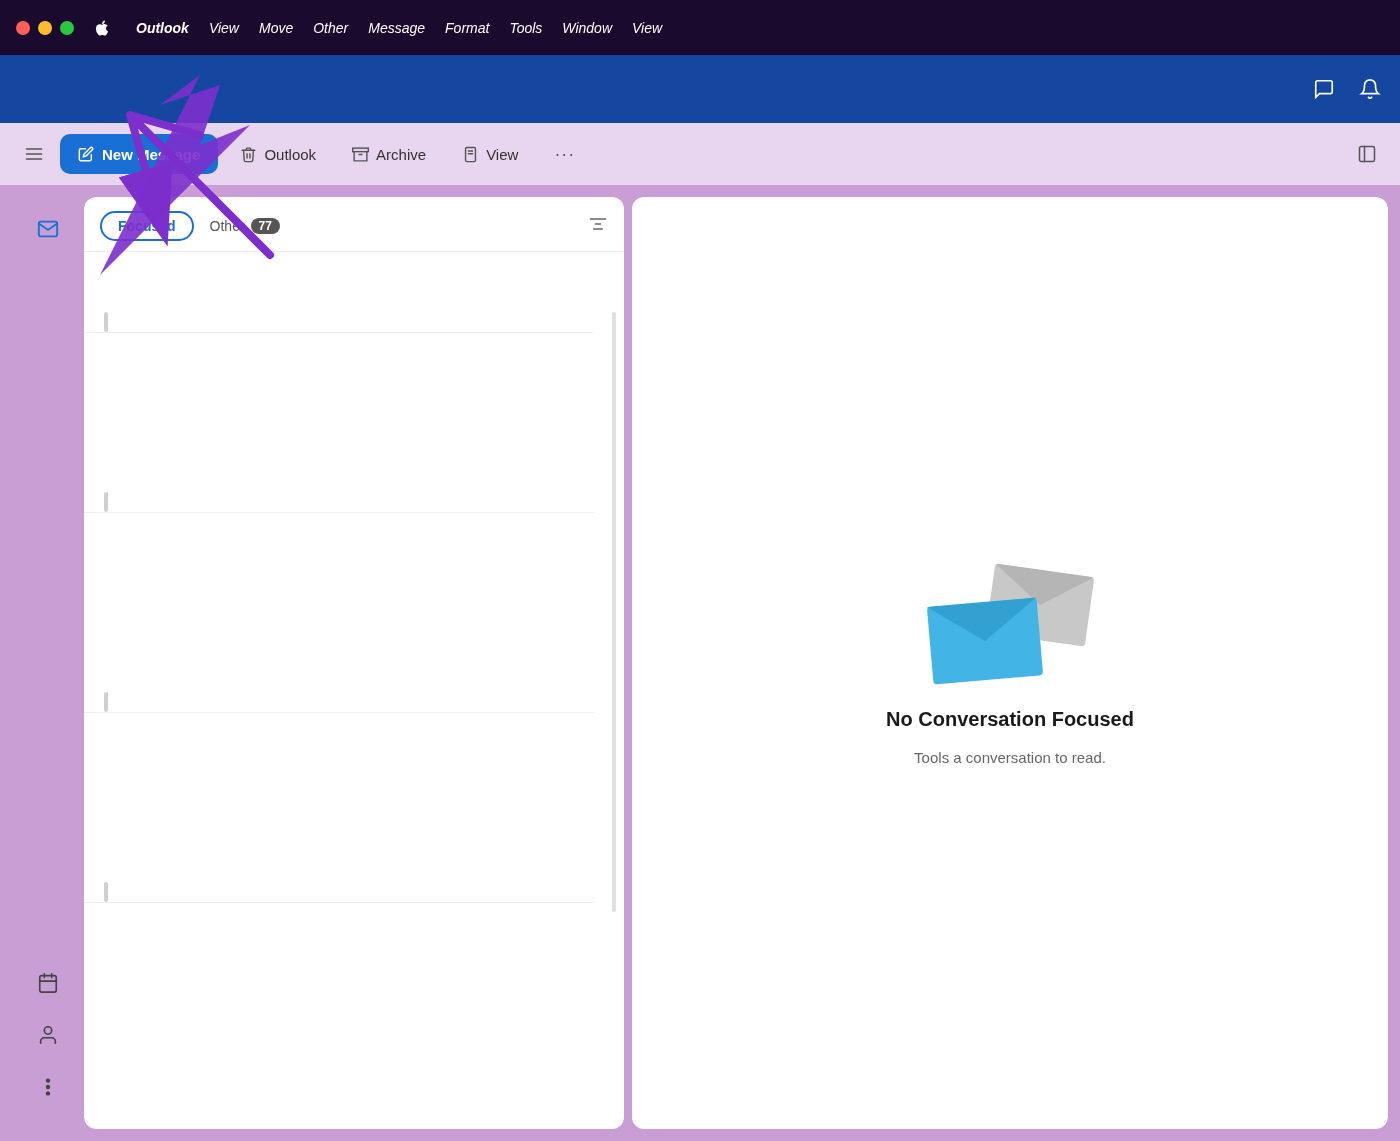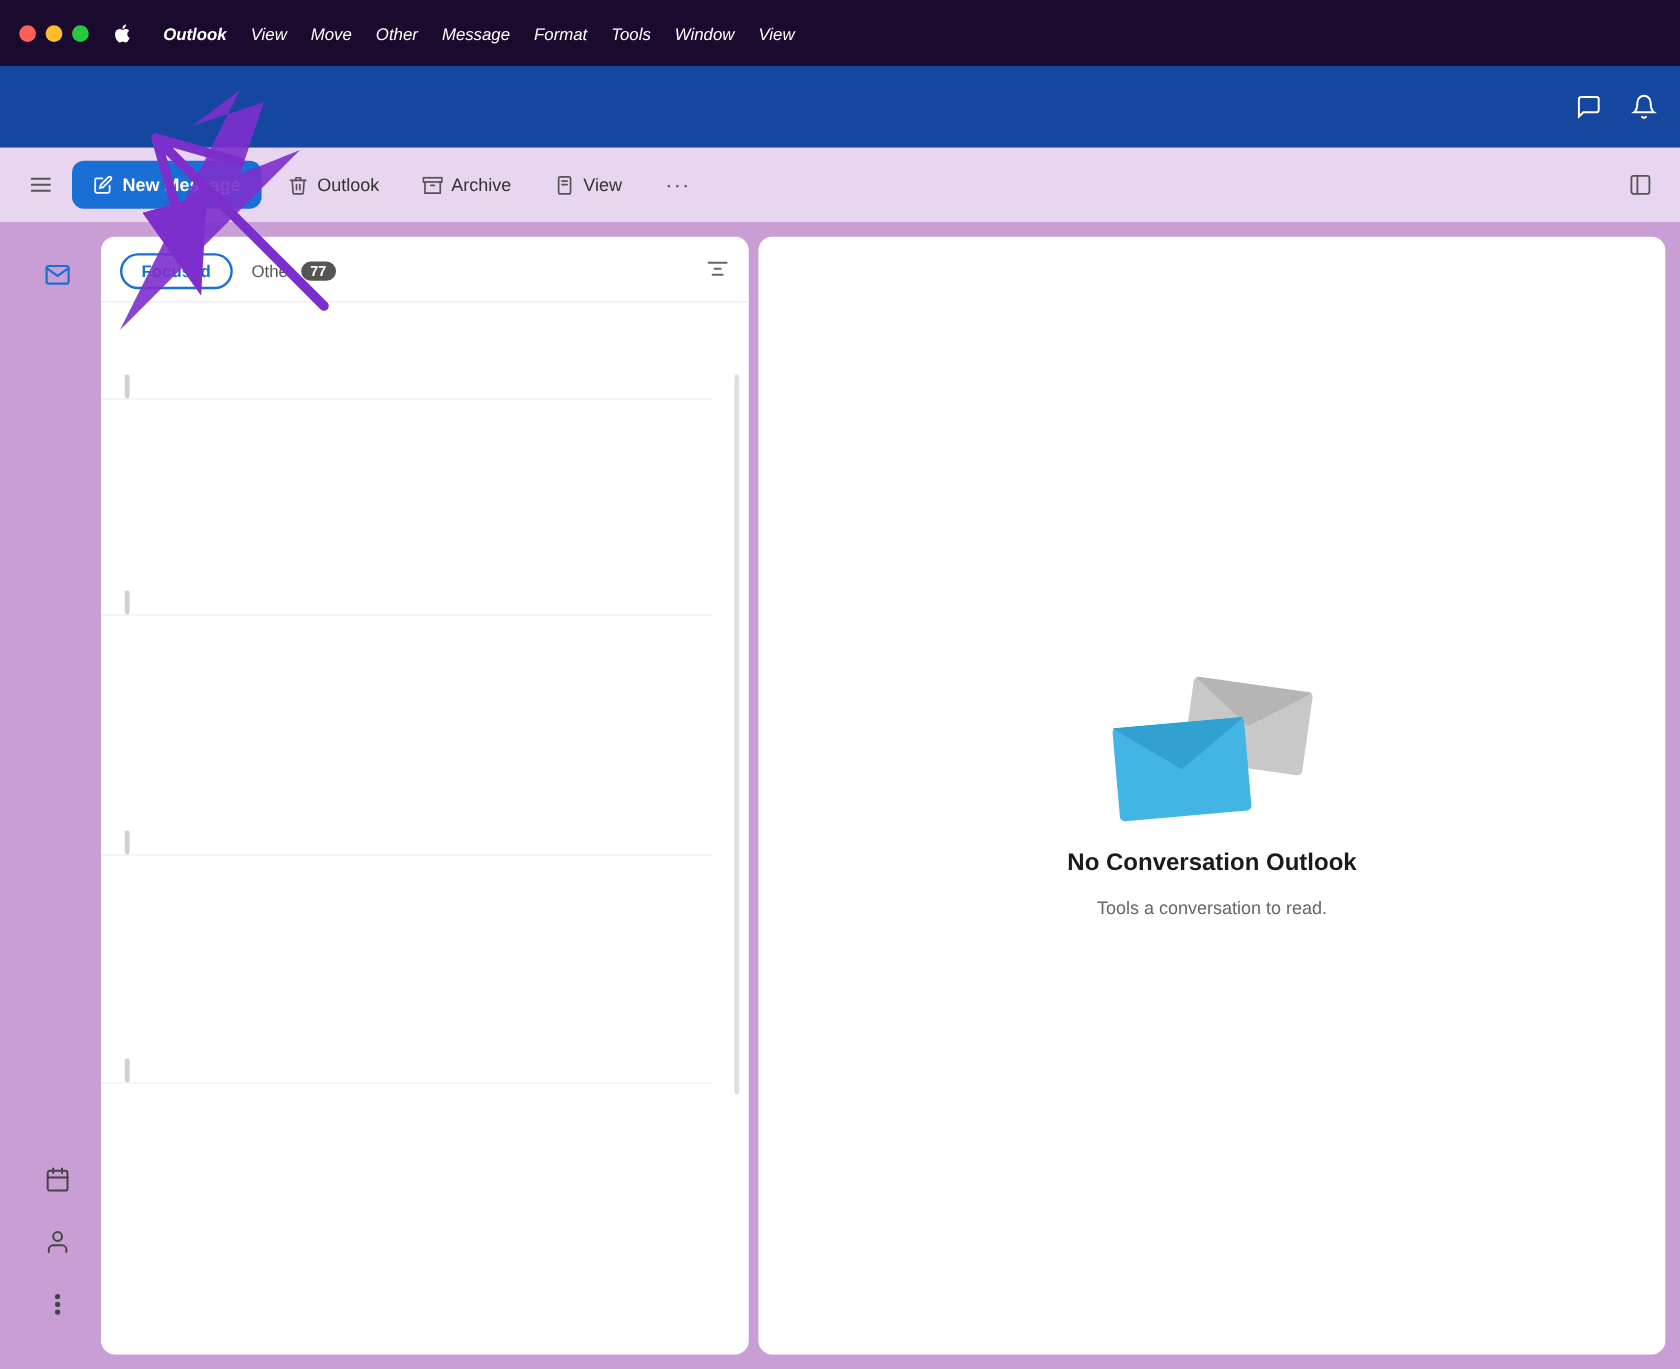--- a/index.html
+++ b/index.html
@@ -530,21 +530,21 @@
       </div>
     </div>
 
     <div class="reading-pane">
       <div class="envelope-illustration">
 
         <div class="envelope-back"></div>
 
         <div class="envelope-front"></div>
       </div>
-      <div class="no-conversation-title">No Conversation Outlook</div>
+      <div class="no-conversation-title">No Conversation Focused</div>
       <div class="no-conversation-subtitle">Tools a conversation to read.</div>
     </div>
 
   </div>
 </div>
 
 <svg class="arrow-annotation" style="position:absolute;top:55px;left:70px;width:280px;height:250px;pointer-events:none;" viewBox="0 0 280 250">
   <defs>
     <marker id="arrowhead" markerWidth="10" markerHeight="7" refX="2" refY="3.5" orient="auto">
       <polygon points="0 0, 10 3.5, 0 7" fill="#7c2fcc"></polygon>

